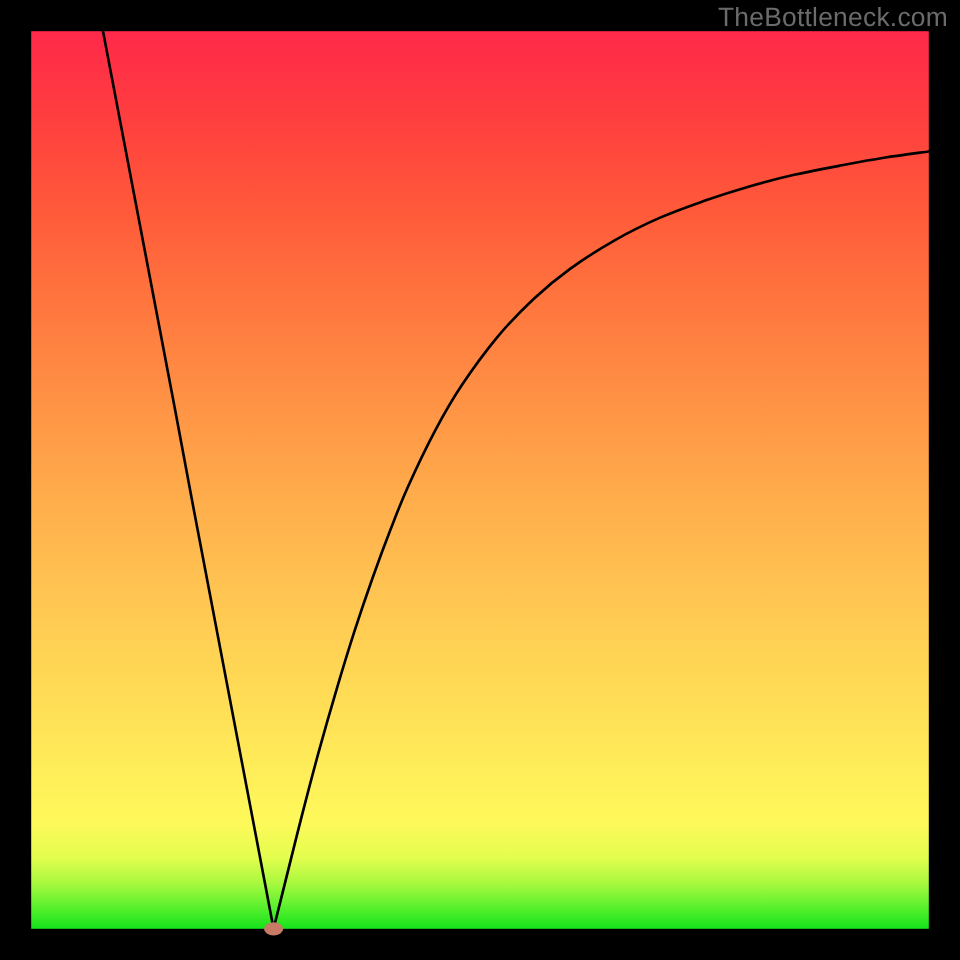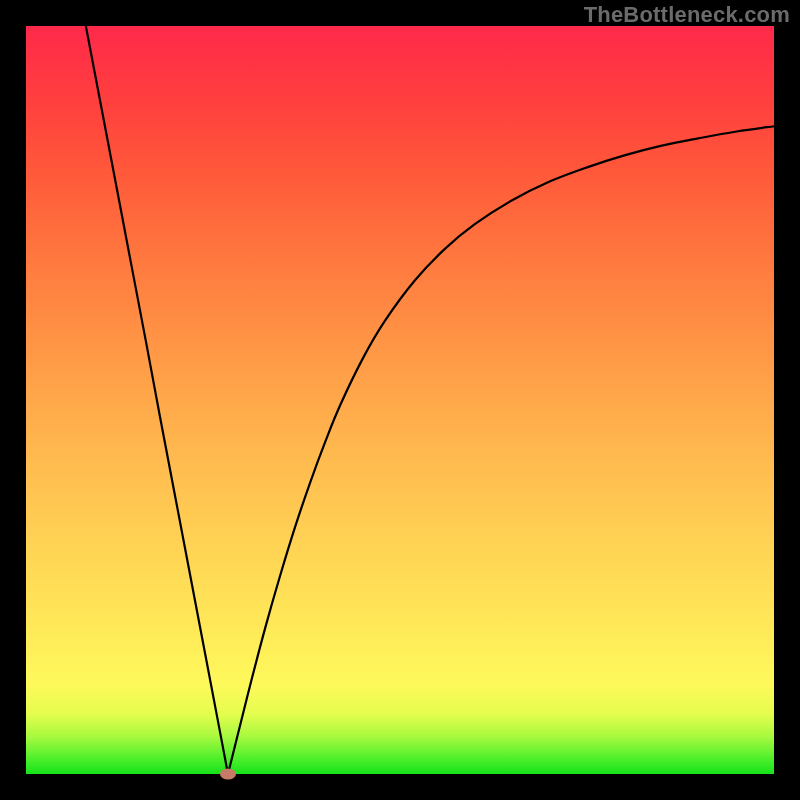--- a/index.html
+++ b/index.html
@@ -32,21 +32,21 @@
       #ff3f3e 90%,
       #ff294a 100%
     );
   }
   .watermark {
     position: absolute;
     top: 2px;
     right: 10px;
     font-family: Arial, Helvetica, sans-serif;
     font-size: 22px;
-    font-weight: 700;
+    font-weight: 400;
     color: #6b6b6b;
     letter-spacing: 0.2px;
     user-select: none;
   }
   .curve-svg {
     position: absolute;
     left: 0; top: 0;
     width: 100%; height: 100%;
     overflow: visible;
   }

